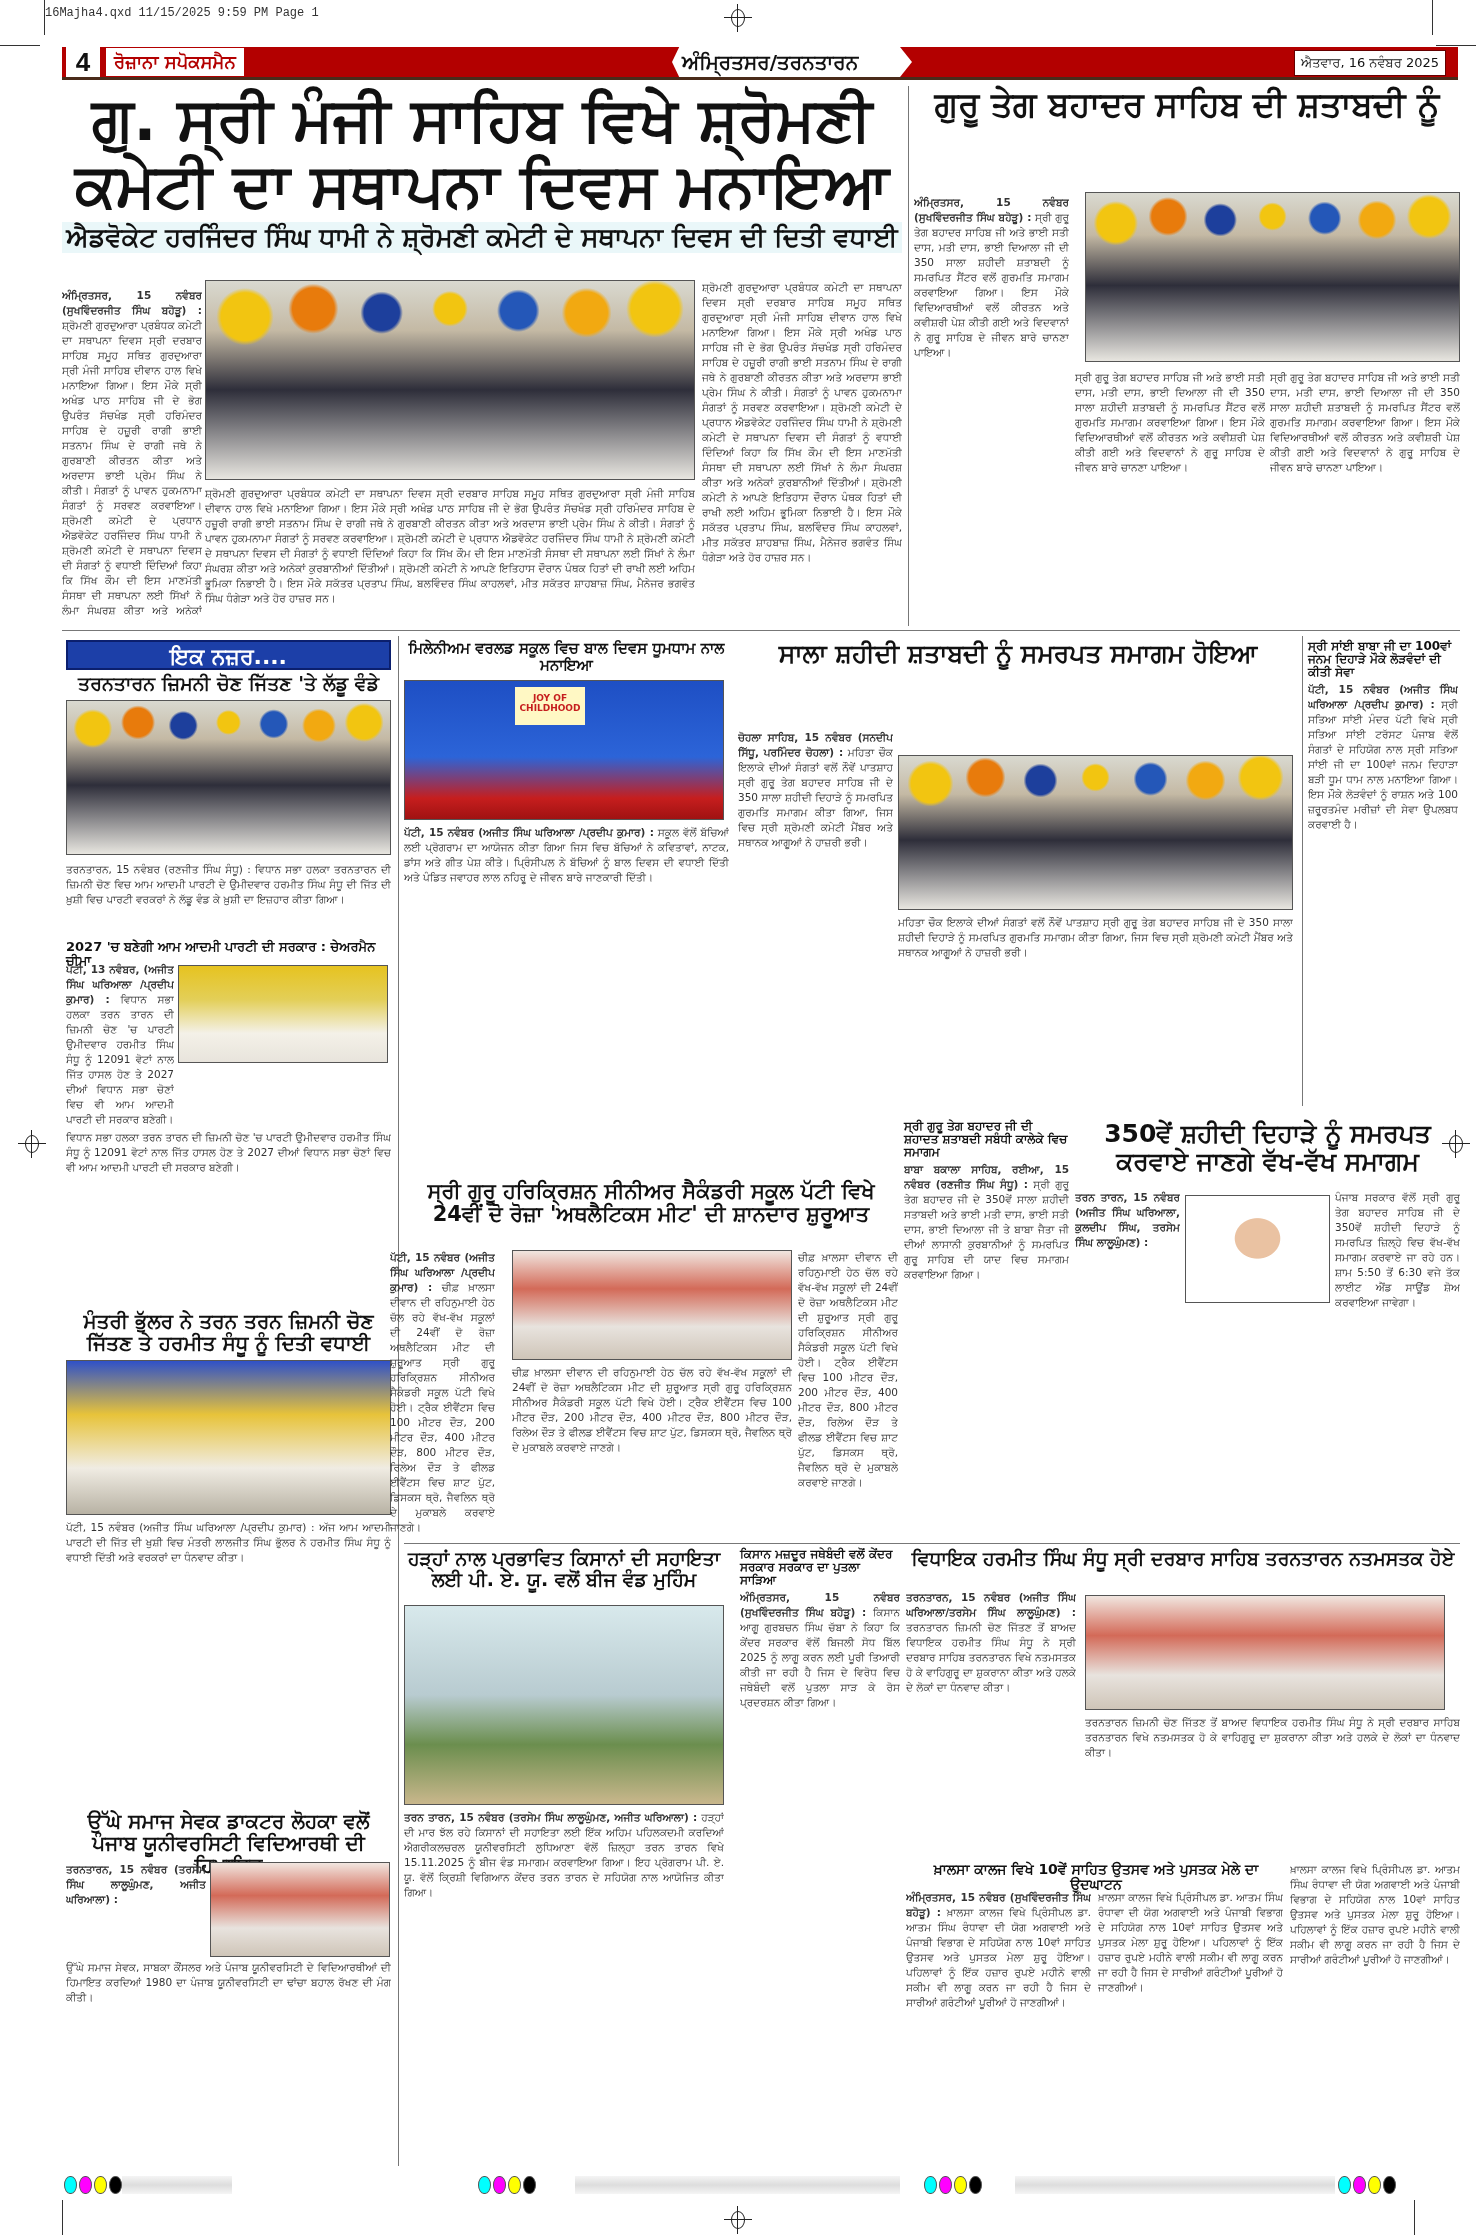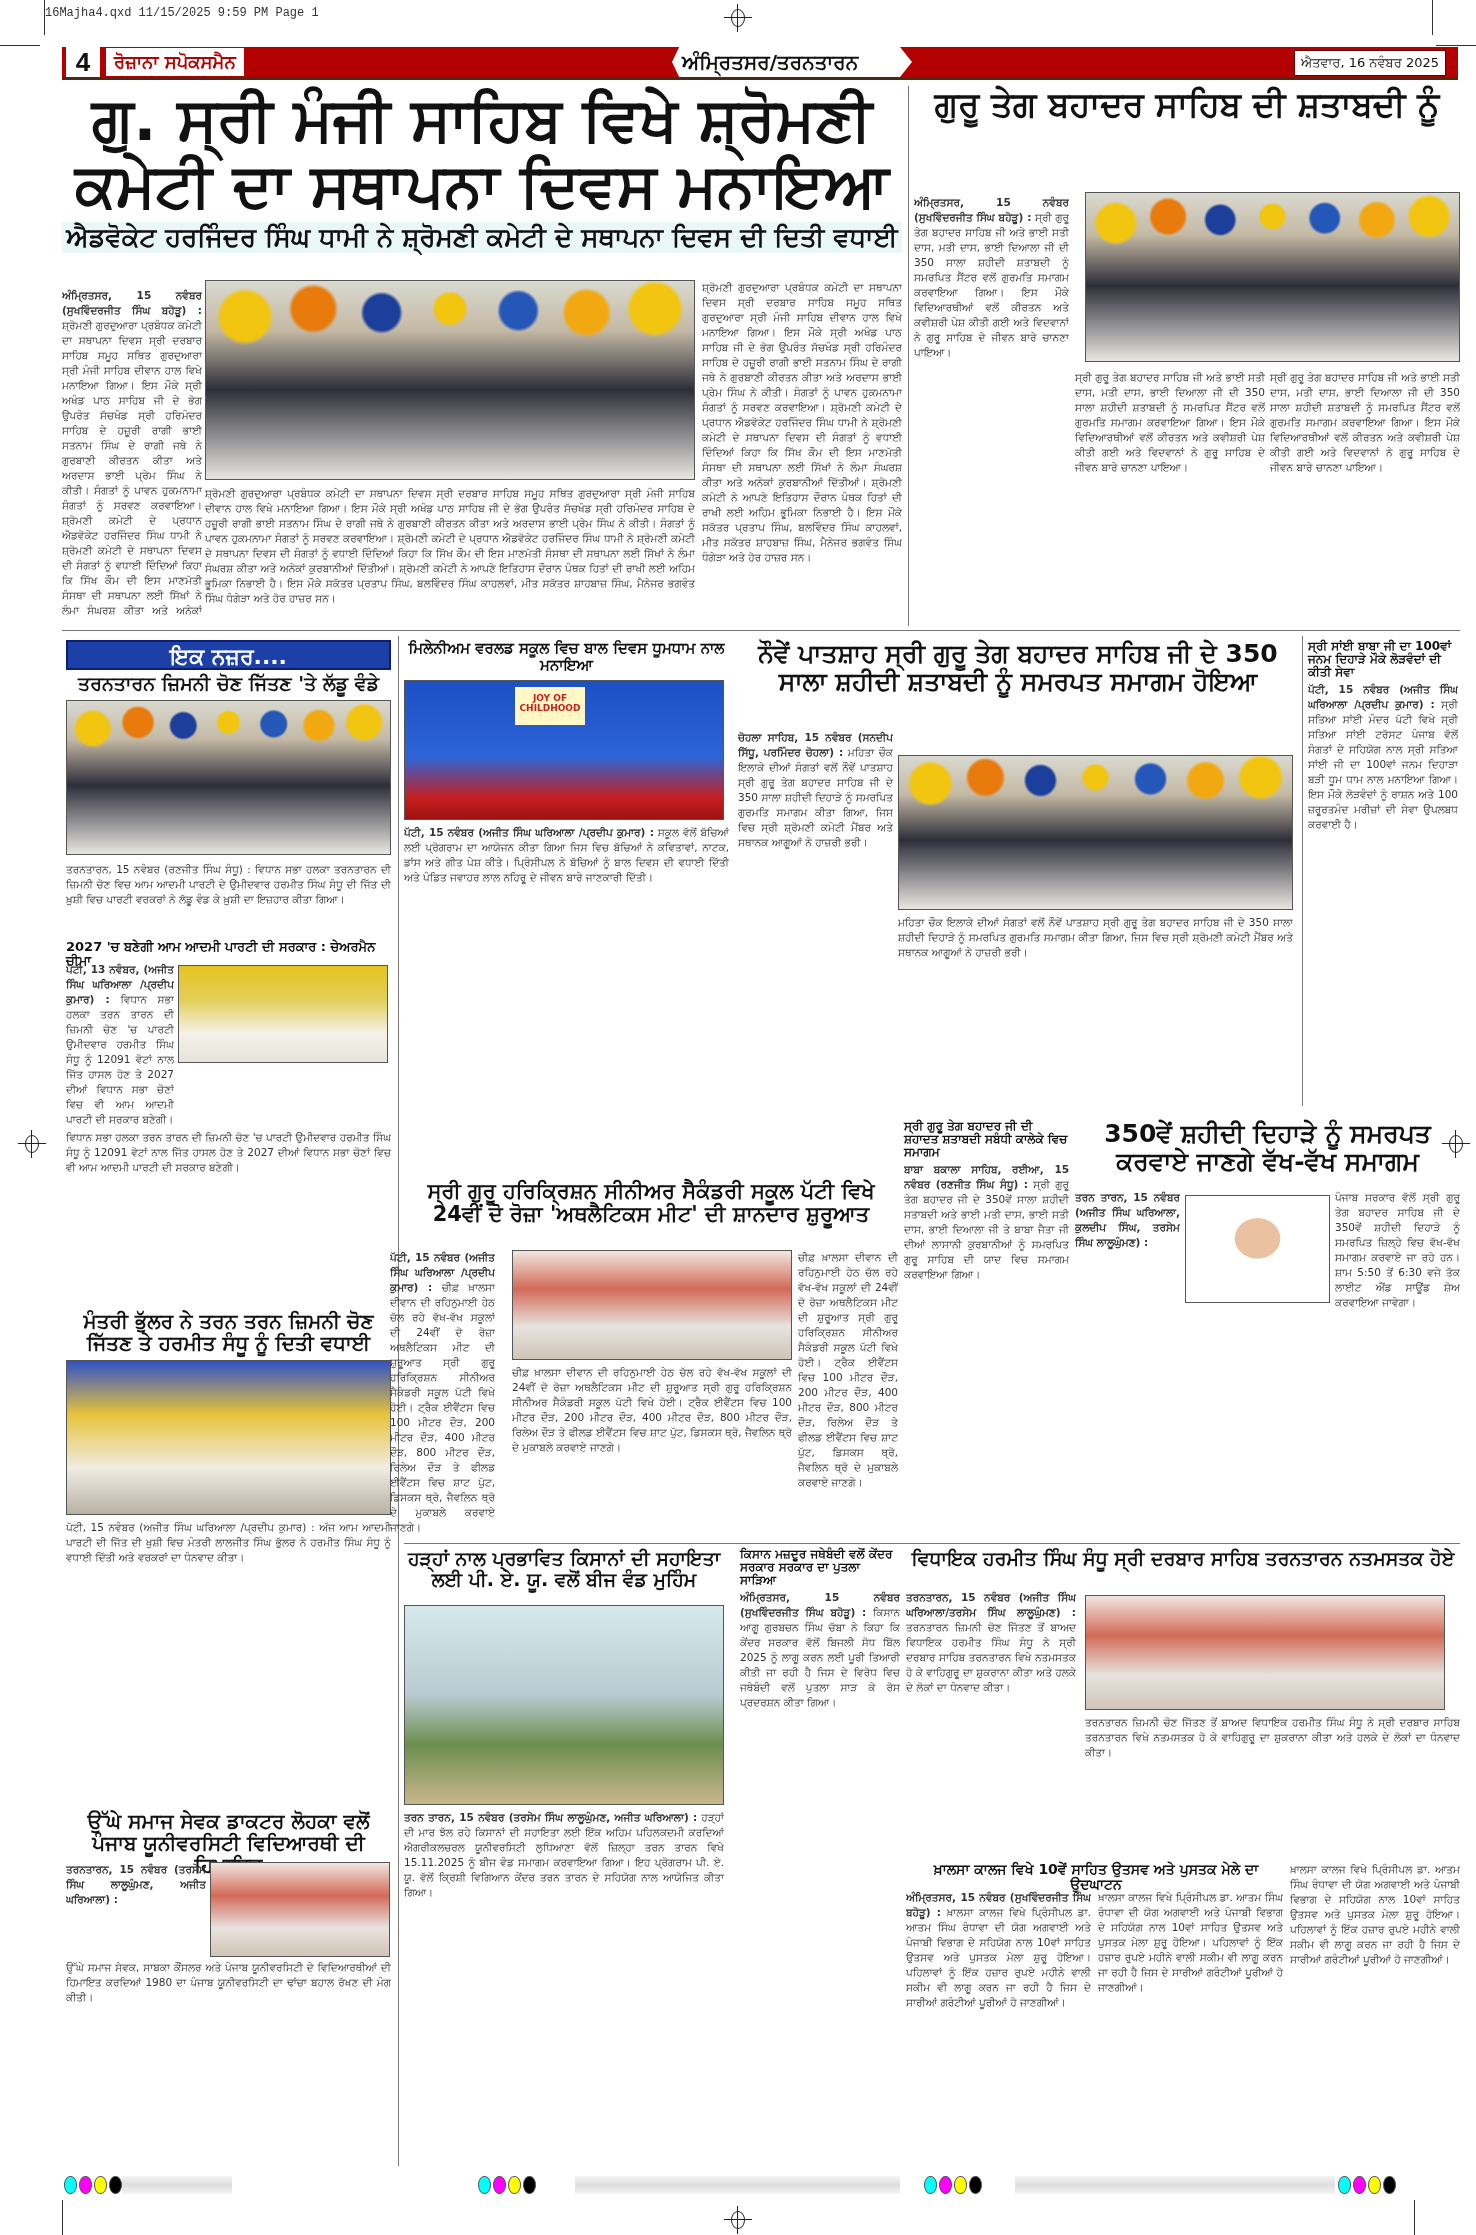--- a/index.html
+++ b/index.html
@@ -150,21 +150,20 @@
 </div>
 <div class="photo photo-stage" style="left:404px;top:680px;width:320px;height:140px;">
   <div style="position:absolute;left:110px;top:6px;width:70px;height:38px;background:#fff8c4;color:#c61e1e;font-size:9px;font-weight:bold;text-align:center;padding-top:6px;">JOY OF CHILDHOOD</div>
 </div>
 <div class="block body-text" style="left:404px;top:825px;width:325px;height:350px;">
   <b>ਪੱਟੀ, 15 ਨਵੰਬਰ (ਅਜੀਤ ਸਿੰਘ ਘਰਿਆਲਾ /ਪ੍ਰਦੀਪ ਕੁਮਾਰ) :</b>
   <span>ਸਕੂਲ ਵੱਲੋਂ ਬੱਚਿਆਂ ਲਈ ਪ੍ਰੋਗਰਾਮ ਦਾ ਆਯੋਜਨ ਕੀਤਾ ਗਿਆ ਜਿਸ ਵਿਚ ਬੱਚਿਆਂ ਨੇ ਕਵਿਤਾਵਾਂ, ਨਾਟਕ, ਡਾਂਸ ਅਤੇ ਗੀਤ ਪੇਸ਼ ਕੀਤੇ। ਪ੍ਰਿੰਸੀਪਲ ਨੇ ਬੱਚਿਆਂ ਨੂੰ ਬਾਲ ਦਿਵਸ ਦੀ ਵਧਾਈ ਦਿੱਤੀ ਅਤੇ ਪੰਡਿਤ ਜਵਾਹਰ ਲਾਲ ਨਹਿਰੂ ਦੇ ਜੀਵਨ ਬਾਰੇ ਜਾਣਕਾਰੀ ਦਿੱਤੀ।</span>
 </div>
 
 <div class="block" style="left:738px;top:640px;width:560px;">
-  <div class="hl" style="font-size:25px;">ਨੌਵੇਂ ਪਾਤਸ਼ਾਹ ਸ੍ਰੀ ਗੁਰੂ ਤੇਗ ਬਹਾਦਰ ਸਾਹਿਬ ਜੀ ਦੇ 350</div>
   <div class="hl" style="font-size:25px;">ਸਾਲਾ ਸ਼ਹੀਦੀ ਸ਼ਤਾਬਦੀ ਨੂੰ ਸਮਰਪਤ ਸਮਾਗਮ ਹੋਇਆ</div>
 </div>
 <div class="block body-text" style="left:738px;top:730px;width:155px;height:385px;">
   <b>ਚੋਹਲਾ ਸਾਹਿਬ, 15 ਨਵੰਬਰ (ਸਨਦੀਪ ਸਿੱਧੂ, ਪਰਮਿੰਦਰ ਚੋਹਲਾ) :</b>
   <span>ਮਹਿਤਾ ਚੌਕ ਇਲਾਕੇ ਦੀਆਂ ਸੰਗਤਾਂ ਵਲੋਂ ਨੌਵੇਂ ਪਾਤਸ਼ਾਹ ਸ੍ਰੀ ਗੁਰੂ ਤੇਗ ਬਹਾਦਰ ਸਾਹਿਬ ਜੀ ਦੇ 350 ਸਾਲਾ ਸ਼ਹੀਦੀ ਦਿਹਾੜੇ ਨੂੰ ਸਮਰਪਿਤ ਗੁਰਮਤਿ ਸਮਾਗਮ ਕੀਤਾ ਗਿਆ, ਜਿਸ ਵਿਚ ਸ੍ਰੀ ਸ਼੍ਰੋਮਣੀ ਕਮੇਟੀ ਮੈਂਬਰ ਅਤੇ ਸਥਾਨਕ ਆਗੂਆਂ ਨੇ ਹਾਜ਼ਰੀ ਭਰੀ।</span>
 </div>
 <div class="photo photo-crowd" style="left:898px;top:755px;width:395px;height:155px;"></div>
 <div class="block body-text" style="left:898px;top:915px;width:395px;height:200px;">
   <span>ਮਹਿਤਾ ਚੌਕ ਇਲਾਕੇ ਦੀਆਂ ਸੰਗਤਾਂ ਵਲੋਂ ਨੌਵੇਂ ਪਾਤਸ਼ਾਹ ਸ੍ਰੀ ਗੁਰੂ ਤੇਗ ਬਹਾਦਰ ਸਾਹਿਬ ਜੀ ਦੇ 350 ਸਾਲਾ ਸ਼ਹੀਦੀ ਦਿਹਾੜੇ ਨੂੰ ਸਮਰਪਿਤ ਗੁਰਮਤਿ ਸਮਾਗਮ ਕੀਤਾ ਗਿਆ, ਜਿਸ ਵਿਚ ਸ੍ਰੀ ਸ਼੍ਰੋਮਣੀ ਕਮੇਟੀ ਮੈਂਬਰ ਅਤੇ ਸਥਾਨਕ ਆਗੂਆਂ ਨੇ ਹਾਜ਼ਰੀ ਭਰੀ।</span>
 </div>

